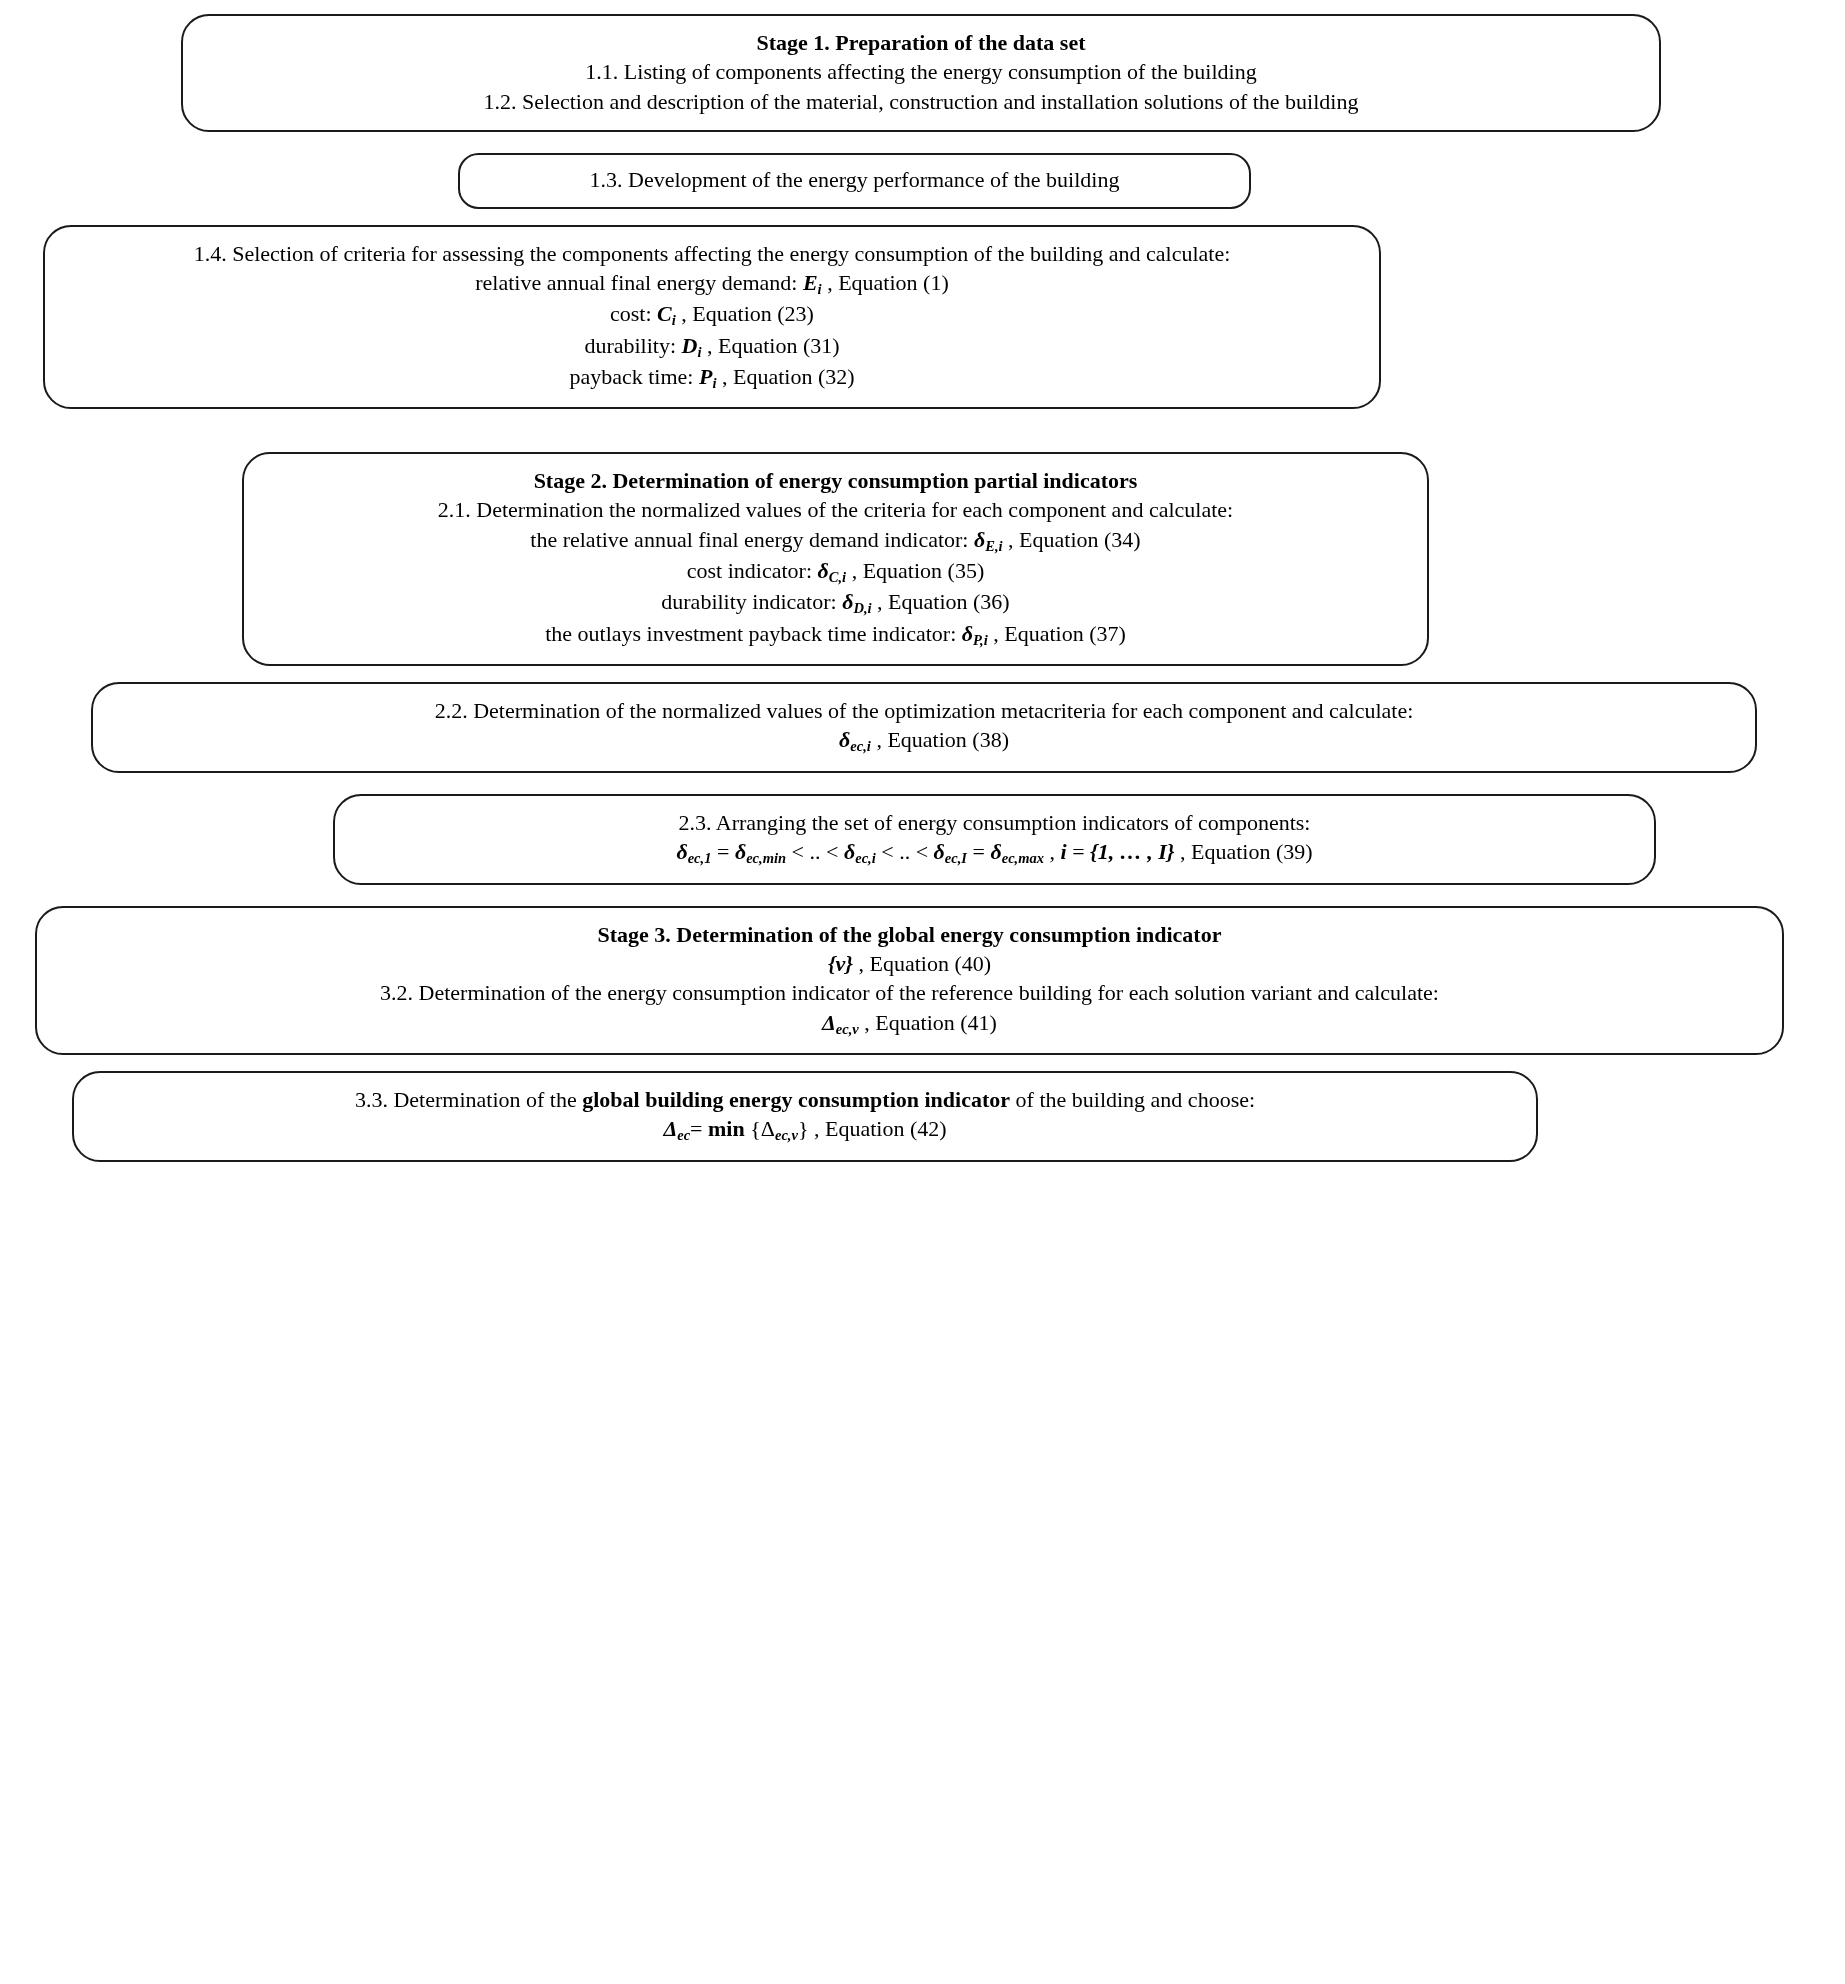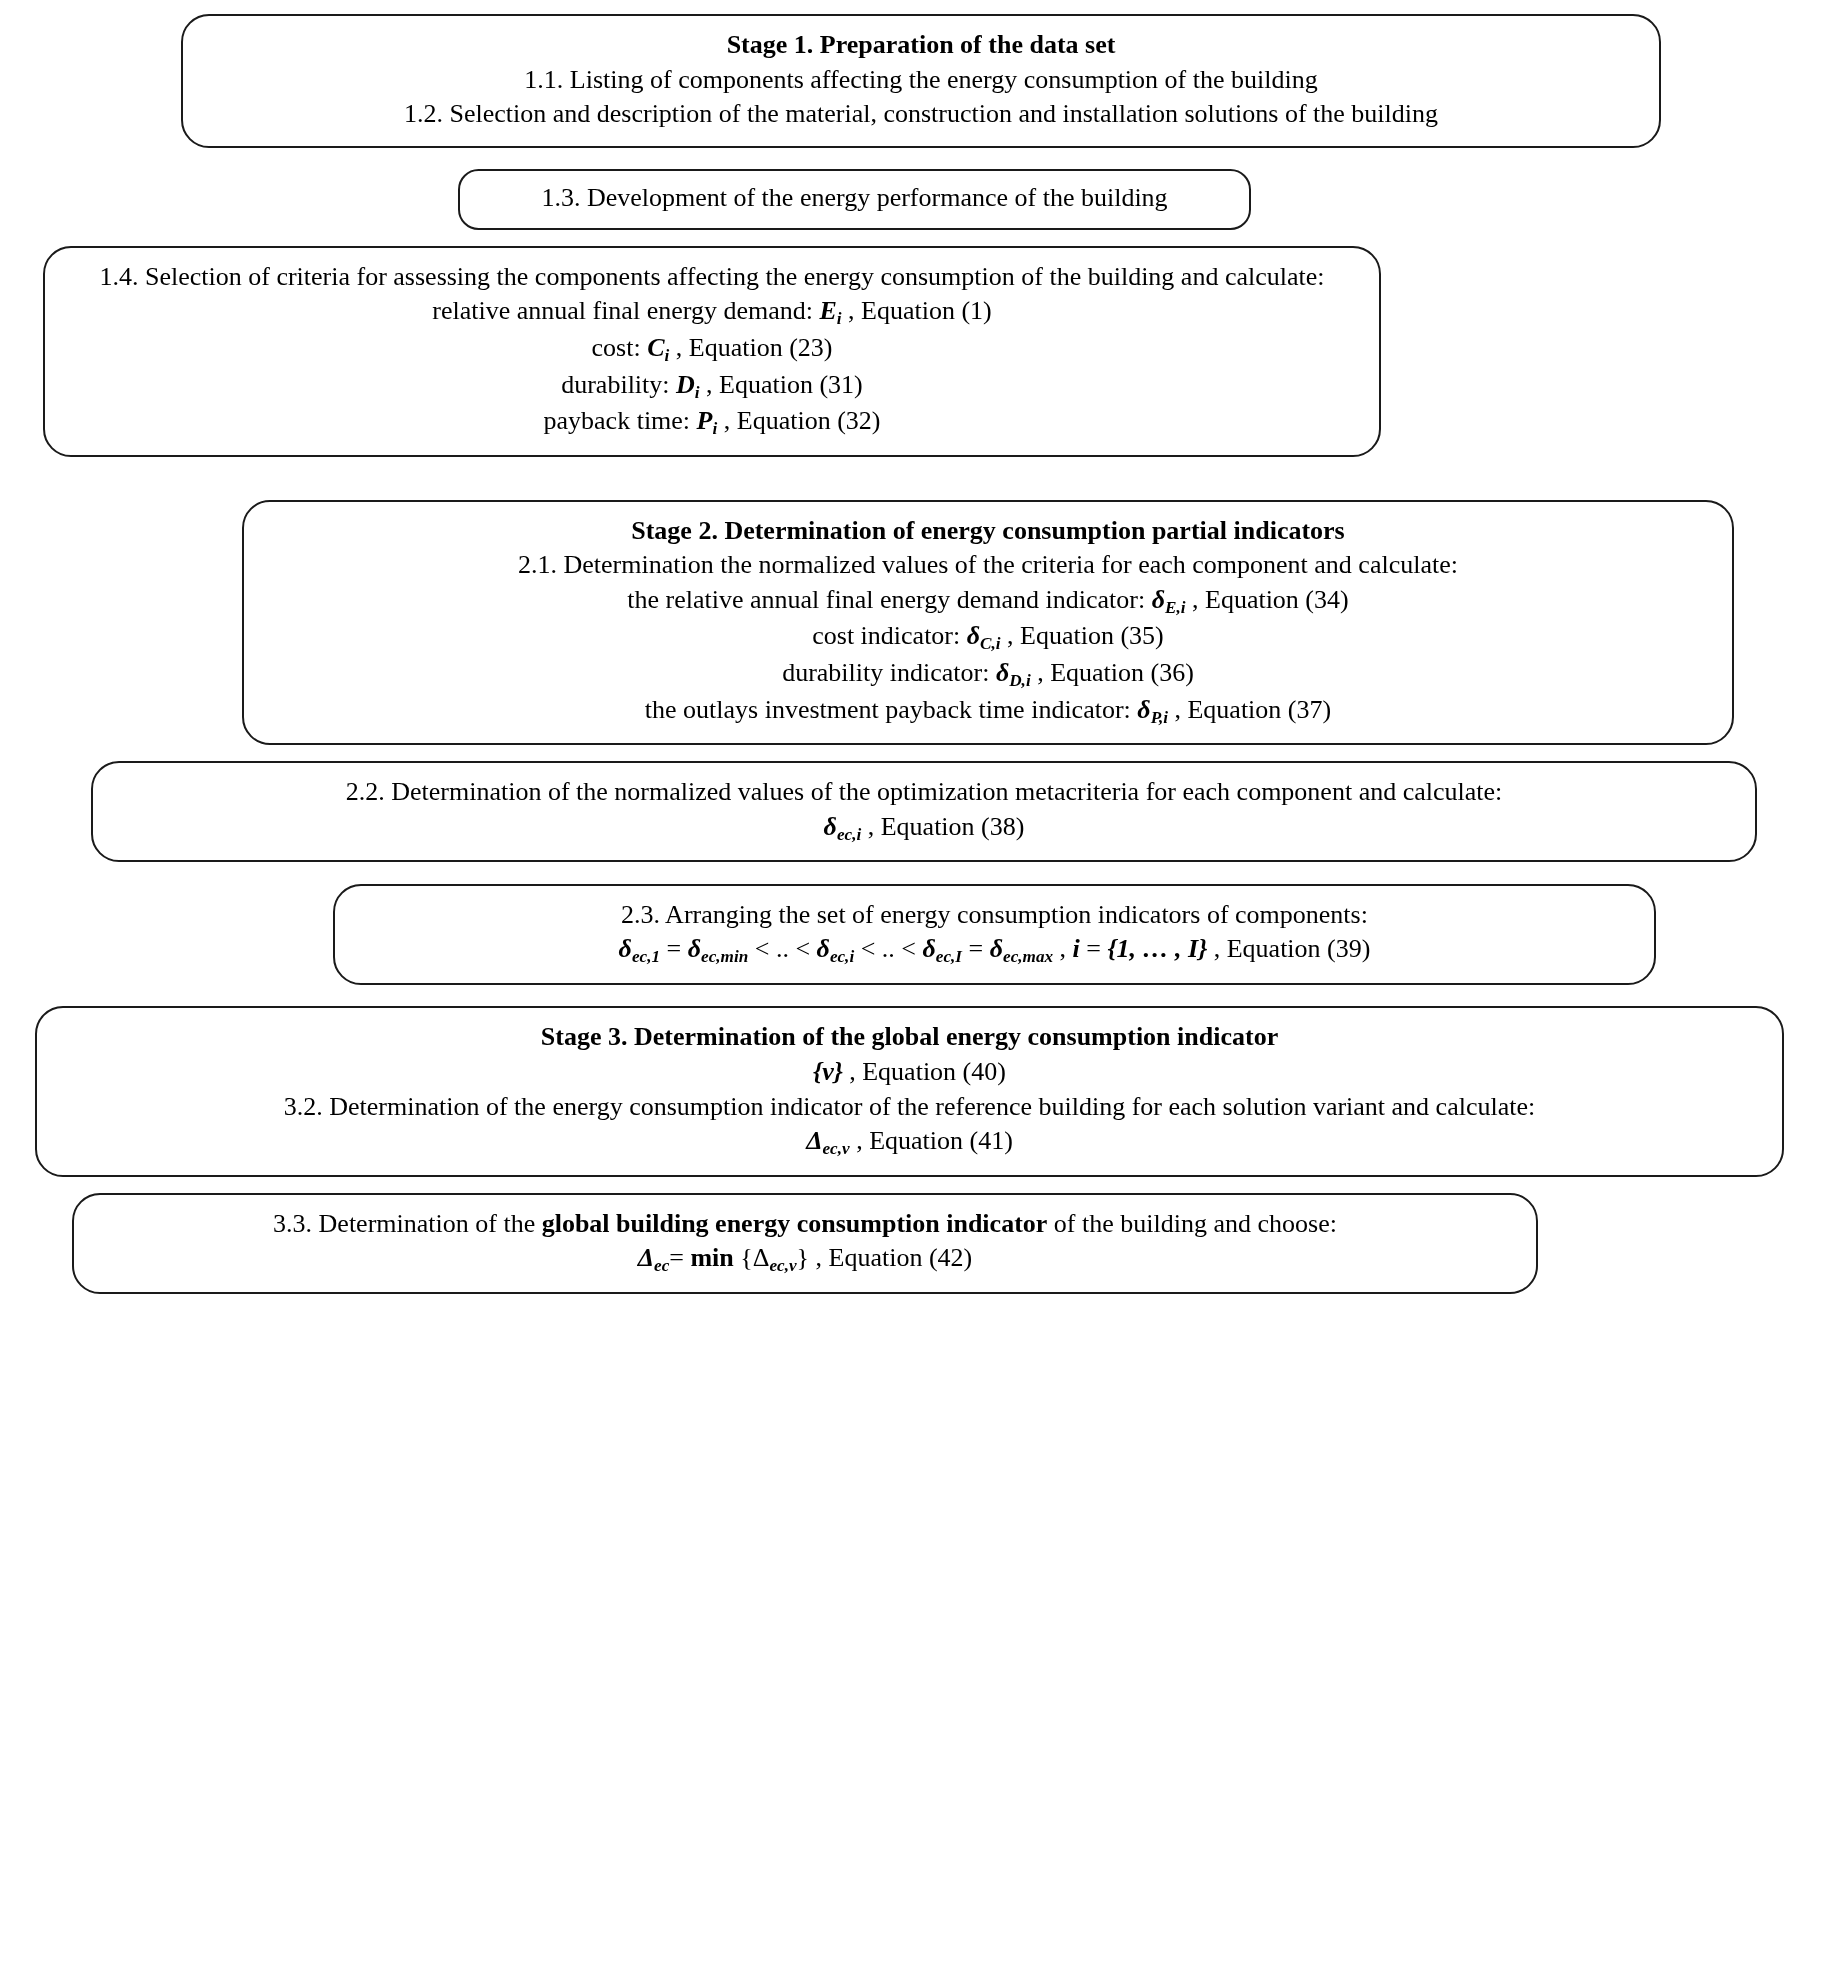--- a/index.html
+++ b/index.html
@@ -22,21 +22,21 @@
     border: 2.8px solid #1a1a1a;
     border-radius: 28px;
     box-sizing: border-box;
     margin: 0 auto;
     padding: 12px 18.6px 14px 18.6px;
     text-align: center;
     background: #ffffff;
   }
   .line {
     display: block;
-    font-size: 26px;
+    font-size: 22px;
     line-height: 1.33;
     white-space: nowrap;
   }
   .bold {
     font-weight: bold;
   }
   .sym {
     font-weight: bold;
     font-style: italic;
     font-family: "Liberation Serif", "DejaVu Serif", serif;
@@ -48,21 +48,21 @@
     vertical-align: -0.28em;
   }
   .gap-s { height: 16px; }
   .gap-m { height: 21.4px; }
 
   
   #b11 { width: 1480px; margin-left: 181px; }
   #b13 { width: 793px; margin-left: 458px; border-radius: 20.5px; padding: 10.2px 18.6px 12px 18.6px;}
   #b14 { width: 1338px; margin-left: 43px; }
   #b15 { width: 1484px; margin-left: 165px; border-radius: 20.5px; padding: 10.2px 18.6px 12px 18.6px;}
-  #b21 { width: 1492px; margin-left: 242px; }
+  #b21 { width: 1187px; margin-left: 242px; }
   #b22 { width: 1666px; margin-left: 91px; }
   #b23 { width: 1323px; margin-left: 333px; }
   #b31 { width: 1749px; margin-left: 35px; }
   #b33 { width: 1466px; margin-left: 72px; }
 </style>
 </head>
 <body>
 
 <div class="flow">
 

